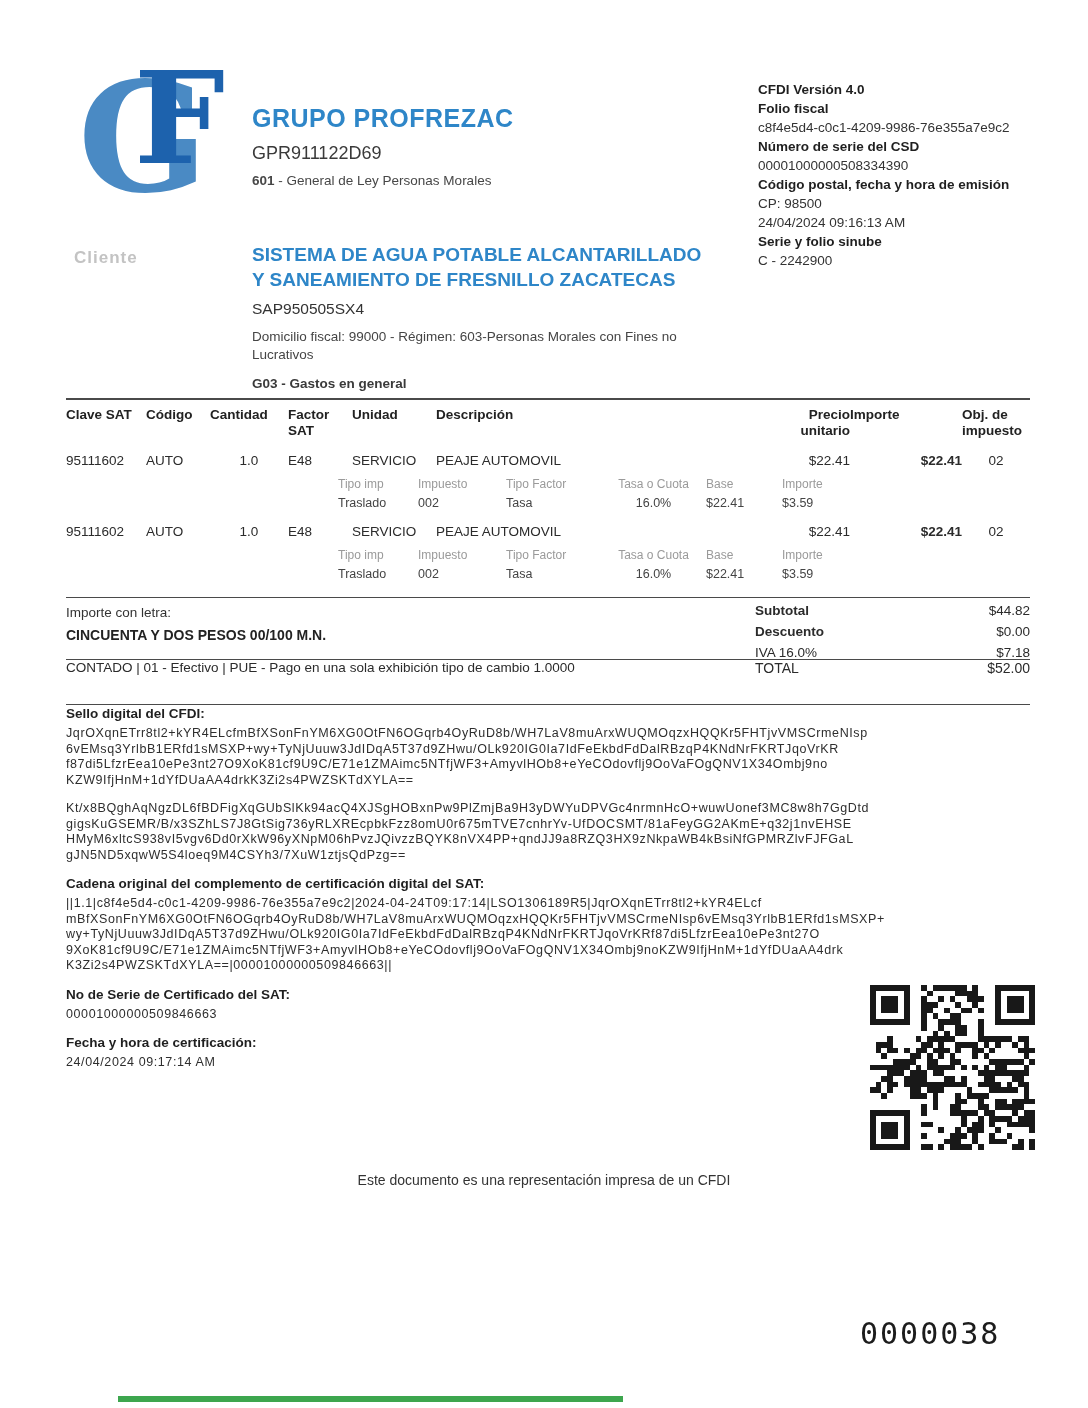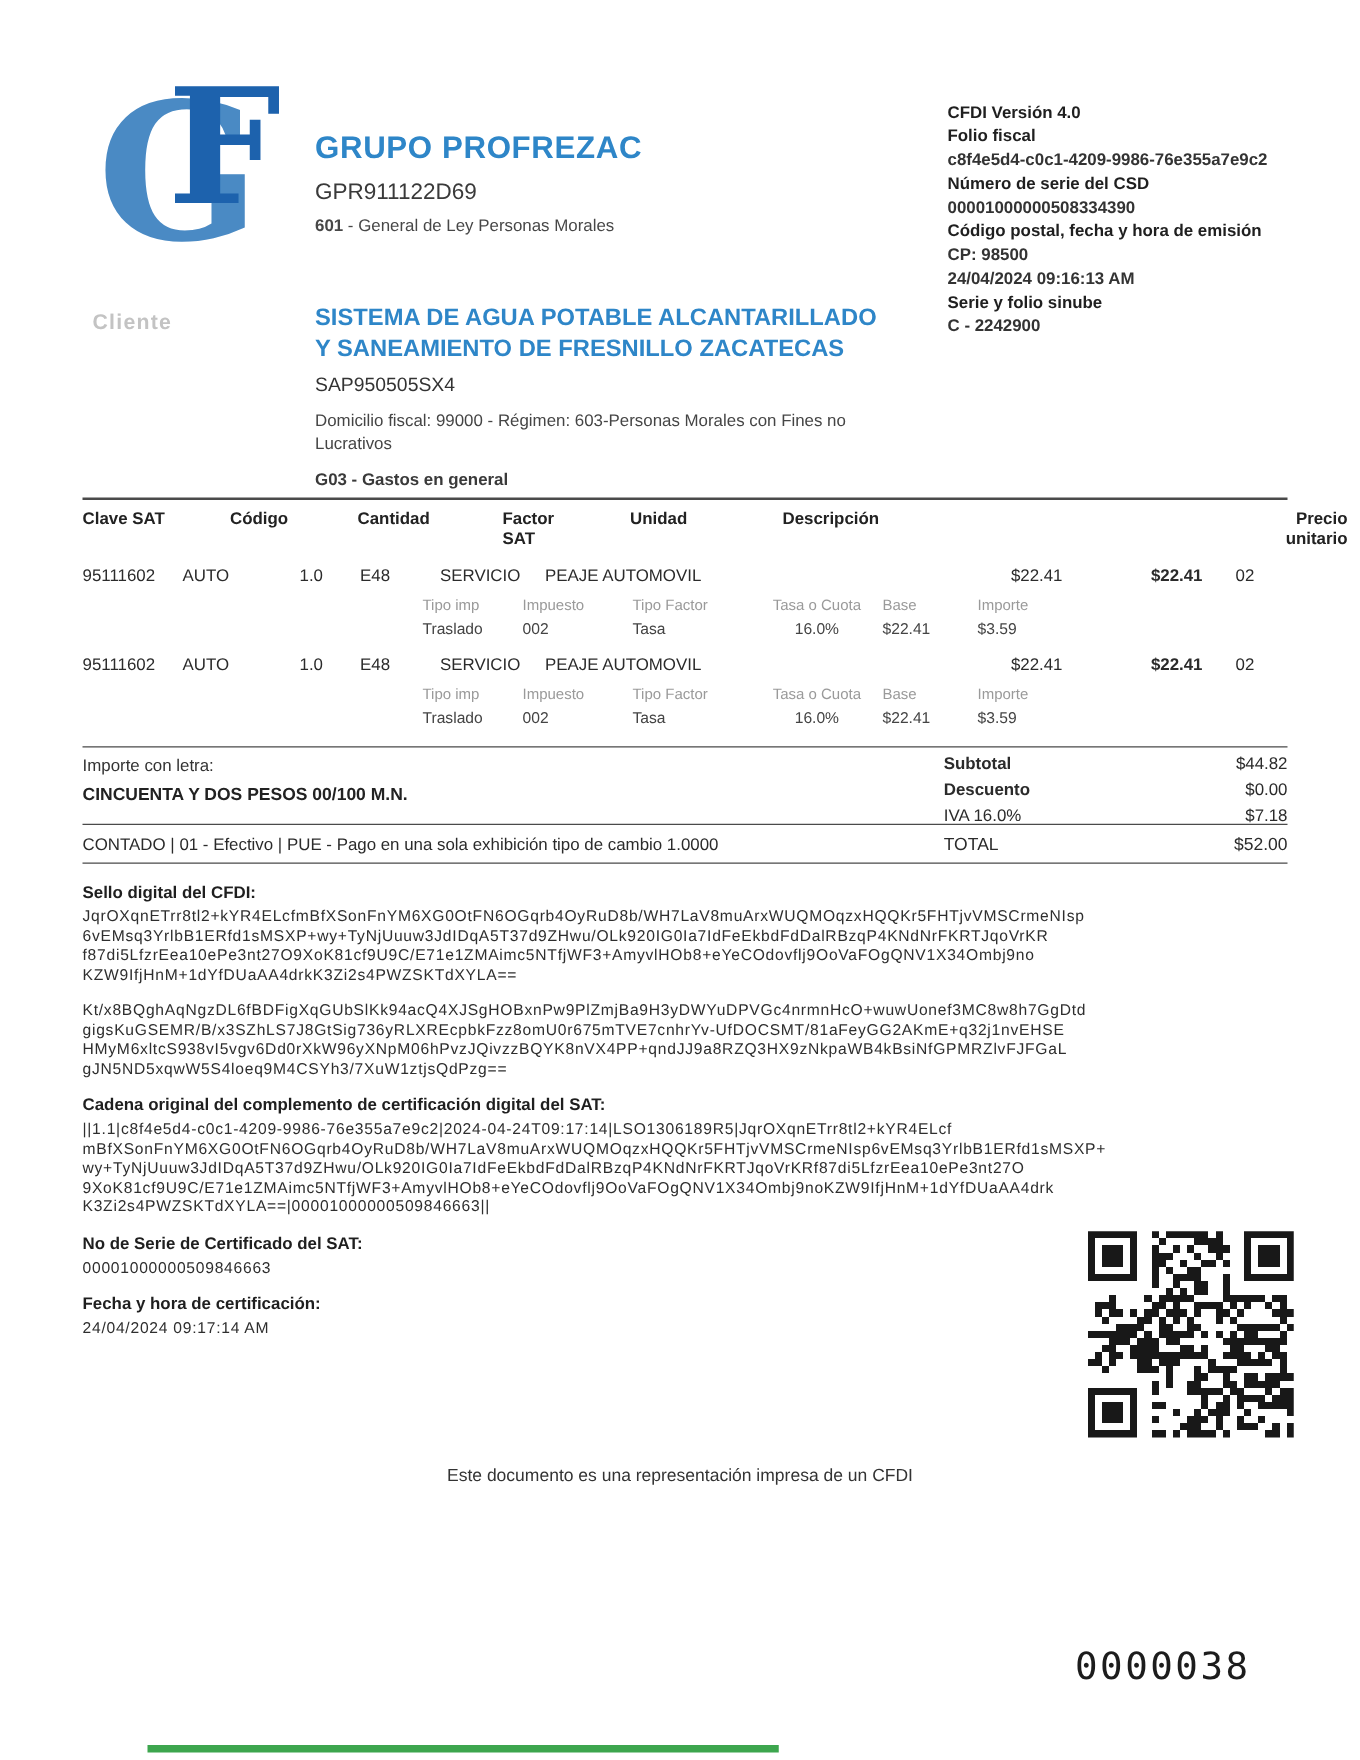--- a/index.html
+++ b/index.html
@@ -18,54 +18,54 @@
             font-size:128px; line-height:1; color:#1d62ad; }
 
   
   .brand { position:absolute; left:252px; top:104px; }
   .brand-name { font-size:25px; font-weight:bold; color:#2e86c8; letter-spacing:.5px; }
   .brand-rfc { font-size:18px; color:#3a3a3a; margin-top:10px; }
   .brand-reg { font-size:13.5px; color:#474747; margin-top:9px; }
 
   
   .cfdi { position:absolute; left:758px; top:80px; width:322px; font-size:13.5px; line-height:19px; color:#333; }
-  .cfdi p { margin:0;font-weight:bold; }
+  .cfdi p { margin:0; }
   .cfdi .lbl { font-weight:bold; color:#1f1f1f; }
 
   
   .cliente-stamp { position:absolute; left:74px; top:248px; font-size:17px; font-weight:bold;
                    color:#c3c3c3; letter-spacing:1px; }
   .cliente { position:absolute; left:252px; top:242px; width:520px; }
   .cliente-name { font-size:19px; font-weight:bold; color:#2e86c8; line-height:25px; }
   .cliente-rfc { font-size:15.5px; color:#333; margin-top:8px; }
   .cliente-dom { font-size:13.5px; color:#454545; margin-top:10px; width:480px; line-height:18px; }
   .cliente-uso { font-size:13.5px; font-weight:bold; color:#3a3a3a; margin-top:12px; }
 
   
   .table { position:absolute; left:66px; top:398px; width:964px; border-top:2px solid #4a4a4a; }
   .tgrid { display:grid; grid-template-columns:80px 64px 78px 64px 84px 320px 94px 112px 68px; }
-  .thead { padding-top:7px; padding-bottom:6px; font-size:13.5px; font-weight:bold; color:#222; line-height:16px;gap:38px; }
+  .thead { padding-top:7px; padding-bottom:6px; font-size:13.5px; font-weight:bold; color:#222; line-height:16px; }
   .trow { font-size:13.5px; color:#2b2b2b; padding-top:8px; }
   .c-right { text-align:right; }
   .c-center { text-align:center; }
   .imp-bold { font-weight:bold; }
   .taxgrid { display:grid; grid-template-columns:80px 88px 95px 105px 76px 70px; margin-left:272px; }
   .taxhead { font-size:12px; color:#9a9a9a; padding-top:9px; }
   .taxvals { font-size:12.5px; color:#444; padding-top:5px; padding-bottom:6px; }
 
   
   .totals-rule { position:absolute; left:66px; top:597px; width:964px; border-top:1.5px solid #4a4a4a; }
   .letra { position:absolute; left:66px; top:605px; }
   .letra-l1 { font-size:13.5px; color:#333; }
   .letra-l2 { font-size:14px; font-weight:bold; color:#222; margin-top:7px; }
   .tot-col { position:absolute; left:755px; top:603px; width:275px; font-size:13.5px; }
   .tot-row { display:flex; justify-content:space-between; margin-bottom:6px;gap:45px; }
-  .pay-row { position:absolute; left:66px; top:659px; width:964px; height:32px;
+  .pay-row { position:absolute; left:66px; top:659px; width:964px; height:46px;
              border-top:1.5px solid #4a4a4a; border-bottom:1.5px solid #4a4a4a;
-             display:flex; align-items:center; justify-content:space-between; font-size:13.5px; }
+             display:flex; align-items:flex-start; justify-content:space-between; font-size:13.5px; }
   .pay-right { width:275px; display:flex; justify-content:space-between; font-weight:normal; font-size:14px; }
 
   
   .sellos { position:absolute; left:66px; top:706px; width:952px; }
   .sello-sec { margin-bottom:13px; }
   .sello-lbl { font-size:13.5px; font-weight:bold; color:#1f1f1f; margin-bottom:5px; }
   .sello-txt { font-size:12.5px; line-height:15.5px; color:#2e2e2e; letter-spacing:.6px;
                white-space:pre-wrap; word-break:break-all; width:950px; }
   .narrow { width:620px; }
 

